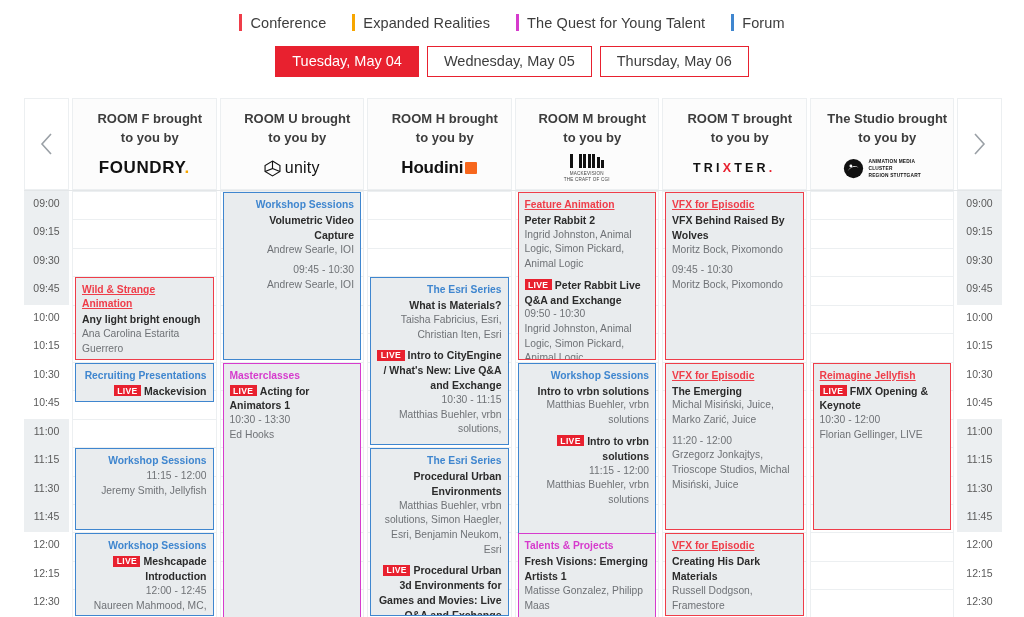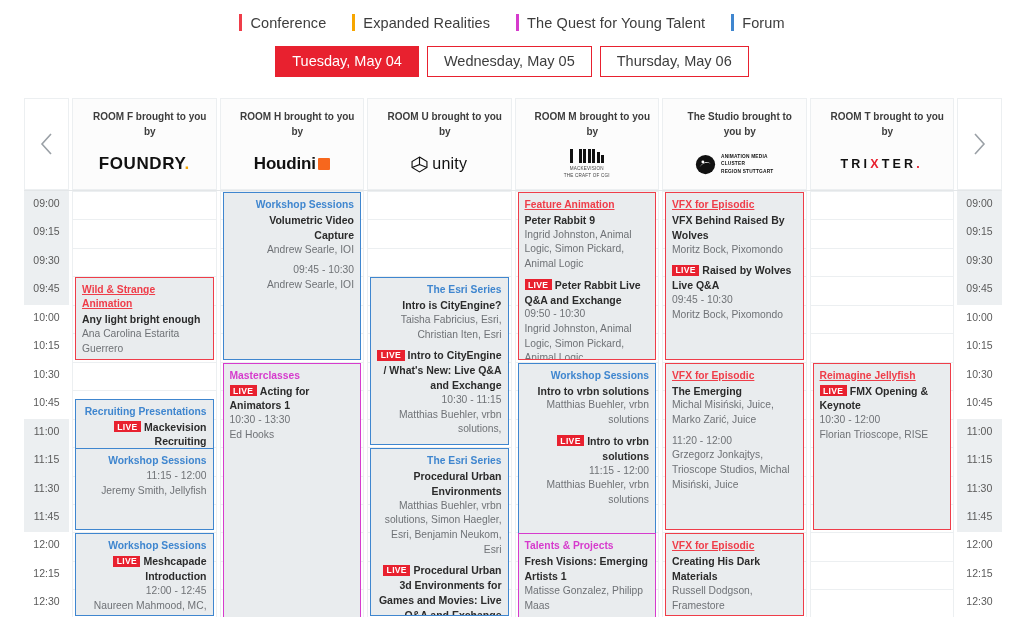--- a/index.html
+++ b/index.html
@@ -70,21 +70,21 @@
     flex: 1 1 0;
     background: #fcfcfc;
     border: 1px solid #eceff1;
     display: flex;
     flex-direction: column;
     align-items: center;
     padding-top: 11px;
     overflow: hidden;
   }
   .room-title {
-    font-size: 10px;
+    font-size: 13px;
     font-weight: bold;
     color: #3d3d3d;
     text-align: center;
     line-height: 1.45;
     max-width: 120px;
     margin-left: 11px;
   }
   .room-logo {
     flex: 1 1 auto;
     display: flex; align-items: center; justify-content: center;
@@ -249,37 +249,37 @@
       </svg>
     </div>
     <div class="rooms-strip">
         <div class="room-card">
           <div class="room-title">ROOM F brought to you by</div>
           <div class="room-logo">
             <div class="logo-foundry">FOUNDRY<i>.</i></div>
           </div>
         </div>
         <div class="room-card">
-          <div class="room-title">ROOM H brought to you by</div>
-          <div class="room-logo">
-            <div class="logo-houdini">
-              <span>Houdini</span>
-              <span class="logo-houdini-badge"></span>
-            </div>
-          </div>
-        </div>
-        <div class="room-card">
           <div class="room-title">ROOM U brought to you by</div>
           <div class="room-logo">
             <div class="logo-unity">
               <svg class="logo-unity-mark" viewBox="0 0 24 24">
                 <path d="M12 1.5 L22.5 7.7 L22.5 16.3 L12 22.5 L1.5 16.3 L1.5 7.7 Z" fill="none" stroke="#111" stroke-width="1.6"></path>
                 <path d="M12 1.5 L12 12 L1.5 16.3 M12 12 L22.5 16.3" fill="none" stroke="#111" stroke-width="1.6"></path>
               </svg>
               <span class="logo-unity-text">unity</span>
+            </div>
+          </div>
+        </div>
+        <div class="room-card">
+          <div class="room-title">ROOM H brought to you by</div>
+          <div class="room-logo">
+            <div class="logo-houdini">
+              <span>Houdini</span>
+              <span class="logo-houdini-badge"></span>
             </div>
           </div>
         </div>
         <div class="room-card">
           <div class="room-title">ROOM M brought to you by</div>
           <div class="room-logo">
             <div class="logo-mackevision">
               <div class="mv-bars">
                 <span style="width:3px;height:14px"></span>
                 <span style="width:3px;height:0"></span>
@@ -288,36 +288,36 @@
                 <span style="width:3px;height:14px"></span>
                 <span style="width:3px;height:14px"></span>
                 <span style="width:3px;height:11px"></span>
                 <span style="width:3px;height:8px"></span>
               </div>
               <div class="mv-text">MACKEVISION<br>THE CRAFT OF CGI</div>
             </div>
           </div>
         </div>
         <div class="room-card">
+          <div class="room-title">ROOM T brought to you by</div>
+          <div class="room-logo">
+            <div class="logo-trixter">TRI<em>X</em>TER<span class="dot">.</span></div>
+          </div>
+        </div>
+        <div class="room-card">
           <div class="room-title">The Studio brought to you by</div>
           <div class="room-logo">
             <div class="logo-amcrs">
               <svg class="amcrs-mark" viewBox="0 0 24 24">
                 <circle cx="12" cy="12" r="11" fill="#111"></circle>
                 <path d="M5 15 q6 -7 13 -4 q-6 -5 -13 4 z" fill="#fff"></path>
                 <circle cx="9" cy="9" r="1.6" fill="#fff"></circle>
               </svg>
               <div class="amcrs-text">ANIMATION MEDIA<br>CLUSTER<br>REGION STUTTGART</div>
             </div>
-          </div>
-        </div>
-        <div class="room-card">
-          <div class="room-title">ROOM T brought to you by</div>
-          <div class="room-logo">
-            <div class="logo-trixter">TRI<em>X</em>TER<span class="dot">.</span></div>
           </div>
         </div>
       </div>
     <div class="arrow-cell">
       <svg width="13" height="22" viewBox="0 0 13 22">
         <path d="M2 1 L11 11 L2 21" fill="none" stroke="#9aa0a6" stroke-width="1.6"></path>
       </svg>
     </div>
   </div>
 
@@ -358,21 +358,21 @@
           <div class="rowline" style="top: 284.5px;"></div>
           <div class="rowline" style="top: 312.95px;"></div>
           <div class="rowline" style="top: 341.4px;"></div>
           <div class="rowline" style="top: 369.85px;"></div>
           <div class="rowline" style="top: 398.3px;"></div>
           <div class="event cat-conference" style="top: 86.35px; height: 82.35px;">
             <div class="ev-cat">Wild &amp; Strange Animation</div>
             <div class="ev-title"><span>Any light bright enough</span></div>
             <div class="ev-speakers">Ana Carolina Estarita Guerrero</div>
           </div>
-          <div class="event cat-forum" style="top: 171.7px; height: 51px; margin-top: 36px;">
+          <div class="event cat-forum" style="top: 171.7px; height: 39px;">
             <div class="ev-cat">Recruiting Presentations</div>
             <div class="ev-title"><span class="live-tag">LIVE</span><span>Mackevision Recruiting</span></div>
             <div class="ev-time">10:30 - 11:00</div>
           </div>
           <div class="event cat-forum" style="top: 257.05px; height: 82.35px;">
             <div class="ev-cat">Workshop Sessions</div>
             <div class="ev-time">11:15 - 12:00</div>
             <div class="ev-speakers">Jeremy Smith, Jellyfish</div>
           </div>
           <div class="event cat-forum" style="top: 342.4px; height: 82.35px;">
@@ -426,21 +426,21 @@
           <div class="rowline" style="top: 199.15px;"></div>
           <div class="rowline" style="top: 227.6px;"></div>
           <div class="rowline" style="top: 256.05px;"></div>
           <div class="rowline" style="top: 284.5px;"></div>
           <div class="rowline" style="top: 312.95px;"></div>
           <div class="rowline" style="top: 341.4px;"></div>
           <div class="rowline" style="top: 369.85px;"></div>
           <div class="rowline" style="top: 398.3px;"></div>
           <div class="event cat-forum" style="top: 86.35px; height: 167.7px;">
             <div class="ev-cat">The Esri Series</div>
-            <div class="ev-title"><span>Intro is CityEngine?</span></div>
+            <div class="ev-title"><span>What is Materials?</span></div>
             <div class="ev-speakers">Taisha Fabricius, Esri, Christian Iten, Esri</div>
             <div class="ev-divider"></div>
             <div class="ev-sub">
               <div class="ev-title"><span class="live-tag">LIVE</span><span>Intro to CityEngine / What's New: Live Q&amp;A and Exchange</span></div>
               <div class="ev-time">10:30 - 11:15</div>
               <div class="ev-speakers">Matthias Buehler, vrbn solutions,</div>
             </div>
           </div>
           <div class="event cat-forum" style="top: 257.05px; height: 167.7px;">
             <div class="ev-cat">The Esri Series</div>
@@ -463,21 +463,21 @@
           <div class="rowline" style="top: 199.15px;"></div>
           <div class="rowline" style="top: 227.6px;"></div>
           <div class="rowline" style="top: 256.05px;"></div>
           <div class="rowline" style="top: 284.5px;"></div>
           <div class="rowline" style="top: 312.95px;"></div>
           <div class="rowline" style="top: 341.4px;"></div>
           <div class="rowline" style="top: 369.85px;"></div>
           <div class="rowline" style="top: 398.3px;"></div>
           <div class="event cat-conference" style="top: 1px; height: 167.7px;">
             <div class="ev-cat">Feature Animation</div>
-            <div class="ev-title"><span>Peter Rabbit 9</span></div>
+            <div class="ev-title"><span>Peter Rabbit 2</span></div>
             <div class="ev-speakers">Ingrid Johnston, Animal Logic, Simon Pickard, Animal Logic</div>
             <div class="ev-divider"></div>
             <div class="ev-sub">
               <div class="ev-title"><span class="live-tag">LIVE</span><span>Peter Rabbit Live Q&amp;A and Exchange</span></div>
               <div class="ev-time">09:50 - 10:30</div>
               <div class="ev-speakers">Ingrid Johnston, Animal Logic, Simon Pickard, Animal Logic</div>
             </div>
           </div>
           <div class="event cat-forum" style="top: 171.7px; height: 253.05px;">
             <div class="ev-cat">Workshop Sessions</div>
@@ -512,21 +512,20 @@
           <div class="rowline" style="top: 312.95px;"></div>
           <div class="rowline" style="top: 341.4px;"></div>
           <div class="rowline" style="top: 369.85px;"></div>
           <div class="rowline" style="top: 398.3px;"></div>
           <div class="event cat-conference" style="top: 1px; height: 167.7px;">
             <div class="ev-cat">VFX for Episodic</div>
             <div class="ev-title"><span>VFX Behind Raised By Wolves</span></div>
             <div class="ev-speakers">Moritz Bock, Pixomondo</div>
             <div class="ev-divider"></div>
             <div class="ev-sub">
-              <div class="ev-title"><span class="live-tag">LIVE</span><span>Raised by Wolves Live Q&amp;A</span></div>
               <div class="ev-time">09:45 - 10:30</div>
               <div class="ev-speakers">Moritz Bock, Pixomondo</div>
             </div>
           </div>
           <div class="event cat-conference" style="top: 171.7px; height: 167.7px;">
             <div class="ev-cat">VFX for Episodic</div>
             <div class="ev-title"><span>The Emerging</span></div>
             <div class="ev-speakers">Michal Misiński, Juice, Marko Zarić, Juice</div>
             <div class="ev-divider"></div>
             <div class="ev-sub">
@@ -553,21 +552,21 @@
           <div class="rowline" style="top: 256.05px;"></div>
           <div class="rowline" style="top: 284.5px;"></div>
           <div class="rowline" style="top: 312.95px;"></div>
           <div class="rowline" style="top: 341.4px;"></div>
           <div class="rowline" style="top: 369.85px;"></div>
           <div class="rowline" style="top: 398.3px;"></div>
           <div class="event cat-conference" style="top: 171.7px; height: 167.7px;">
             <div class="ev-cat">Reimagine Jellyfish</div>
             <div class="ev-title"><span class="live-tag">LIVE</span><span>FMX Opening &amp; Keynote</span></div>
             <div class="ev-time">10:30 - 12:00</div>
-            <div class="ev-speakers">Florian Trioscope, RISE</div>
+            <div class="ev-speakers">Florian Gellinger, LIVE</div>
           </div>
         </div>
       </div>
     <div class="time-col" id="time-col-right">
         <div class="time-band shade" style="top: 0px; height: 113.8px;"></div>
         <div class="time-band" style="top: 113.8px; height: 113.8px;"></div>
         <div class="time-band shade" style="top: 227.6px; height: 113.8px;"></div>
         <div class="time-band" style="top: 341.4px; height: 113.8px;"></div>
         <div class="time-label" style="top: 7px;">09:00</div>
         <div class="time-label" style="top: 35.45px;">09:15</div>

